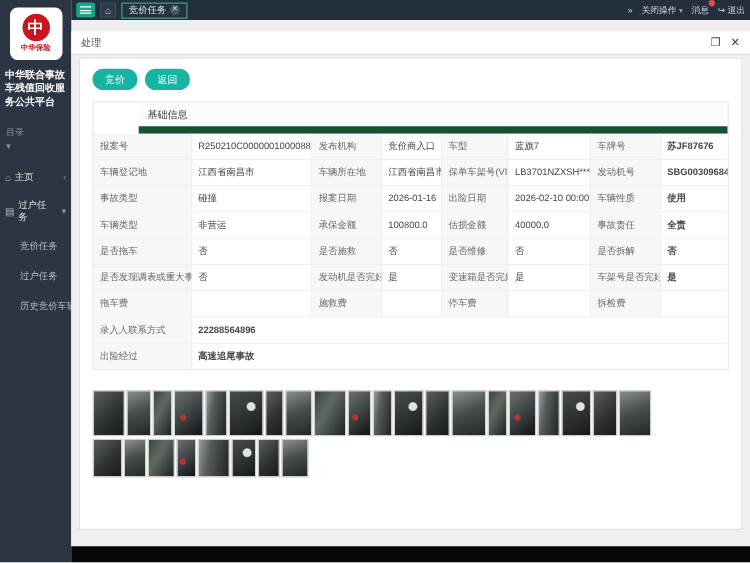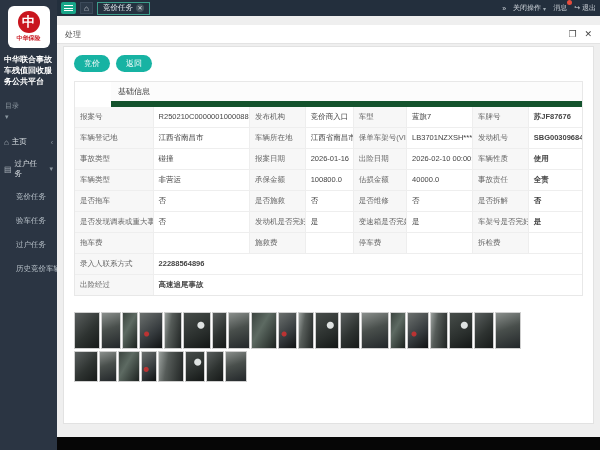--- a/index.html
+++ b/index.html
@@ -93,21 +93,20 @@
         <span class="caret">‹</span>
       </div>
       <div class="nav-row">
         <span class="ic">▤</span>
         <span>过户任务</span>
         <span class="spacer"></span>
         <span class="caret">▾</span>
       </div>
       <div class="subnav" id="subnav">
           <div class="subnav-item">竞价任务</div>
-          <div class="subnav-item">验车任务</div>
           <div class="subnav-item">过户任务</div>
           <div class="subnav-item">历史竞价车辆</div>
         </div>
     </nav>
   </aside>
 
   <div class="main">
 
     <header class="topbar">
       <button class="hamburger">

